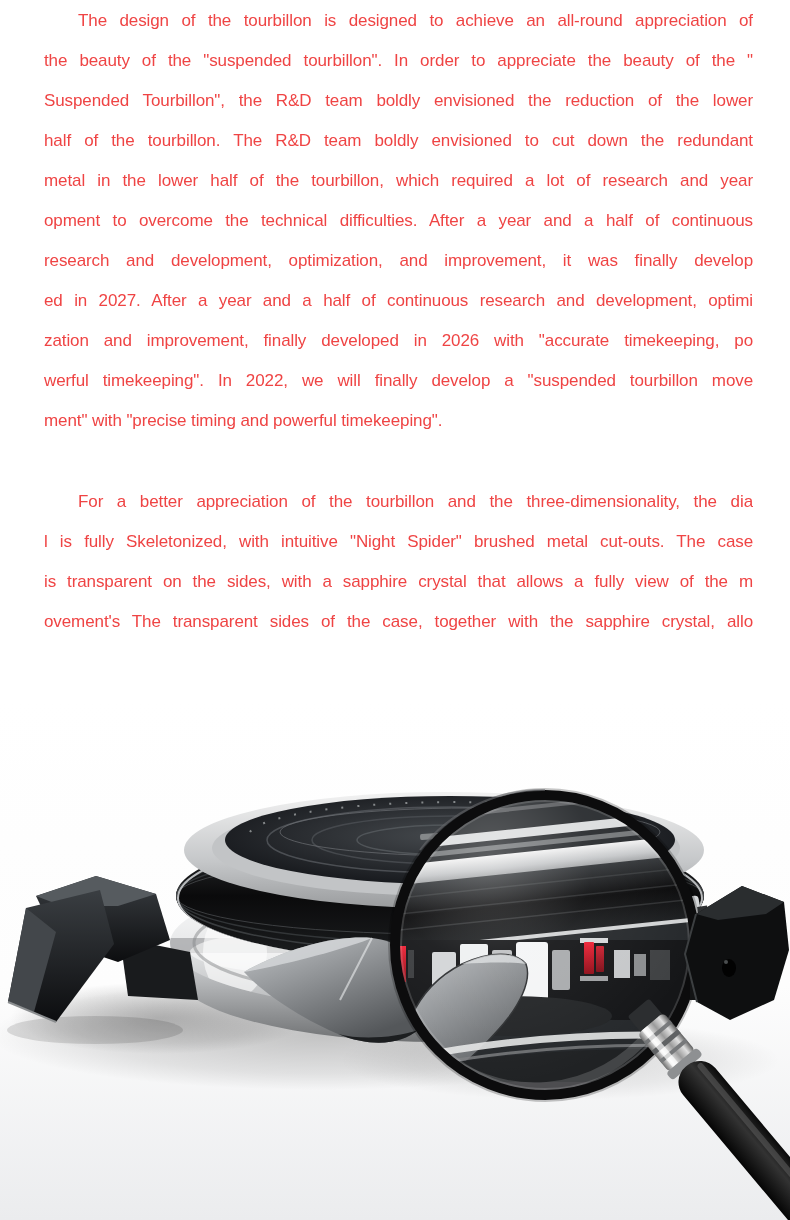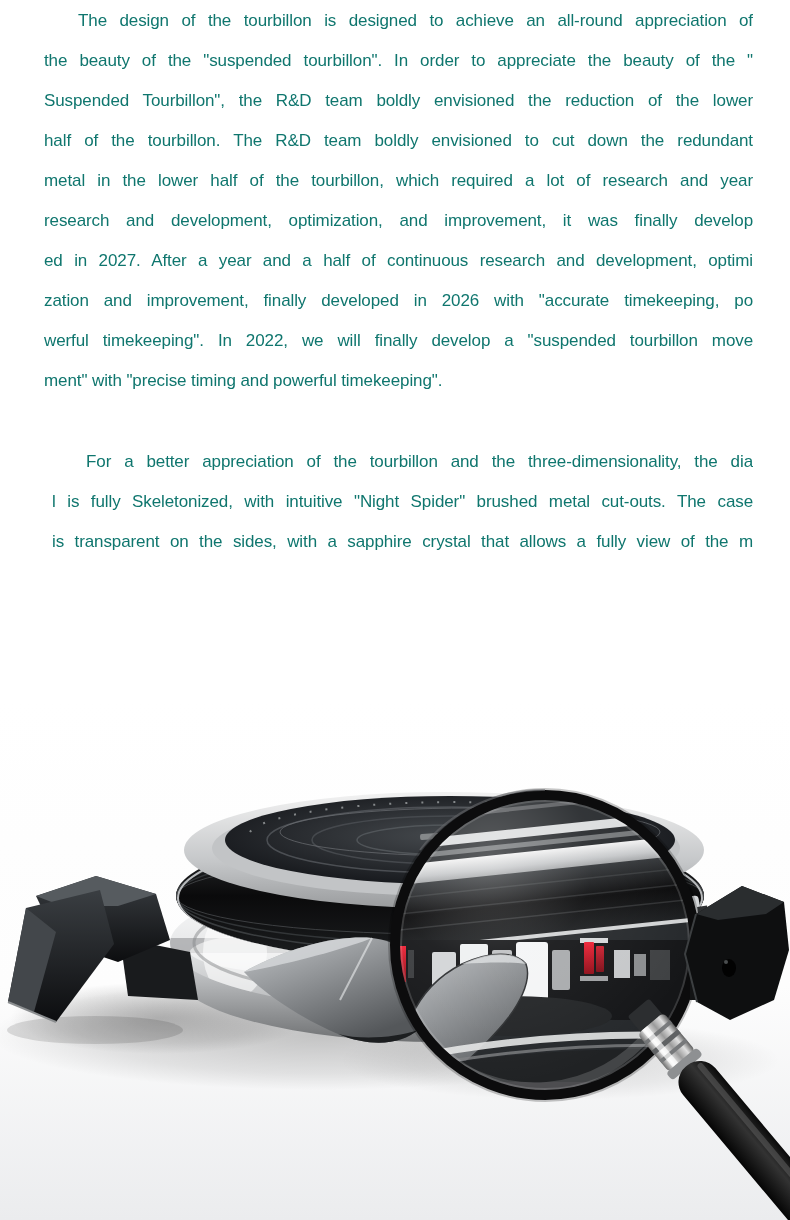--- a/index.html
+++ b/index.html
@@ -9,24 +9,24 @@
     background: #ffffff;
     font-family: "Liberation Sans", "DejaVu Sans", sans-serif;
   }
   .page { position: relative; width: 790px; height: 1220px; background: #ffffff; }
 
   
   .text-section {
     position: absolute; top: 0; left: 0;
     width: 790px; padding: 1px 37px 0 44px;
     box-sizing: border-box;
-    color: #0f766e;
+    color: #ef4444;
   }
   .para { margin: 0; }
-  .para + .para { margin-top: 41px; margin-left: 8px; }
+  .para + .para { margin-top: 41px; }
   .line {
     font-size: 17px;
     letter-spacing: -0.1px;
     height: 40px; line-height: 40px;
     overflow: hidden;
     text-align: justify;
     text-align-last: justify;
   }
   .line.last { text-align-last: left; }
   .para .line:first-child { text-indent: 2em; }
@@ -43,30 +43,32 @@
 
 <div class="page">
 
   <div class="text-section" id="text-section">
       <div class="para">
         <div class="line">The design of the tourbillon is designed to achieve an all-round appreciation of</div>
         <div class="line">the beauty of the "suspended tourbillon". In order to appreciate the beauty of the "</div>
         <div class="line">Suspended Tourbillon", the R&amp;D team boldly envisioned the reduction of the lower</div>
         <div class="line">half of the tourbillon. The R&amp;D team boldly envisioned to cut down the redundant</div>
         <div class="line">metal in the lower half of the tourbillon, which required a lot of research and year</div>
+        <div class="line">opment to overcome the technical difficulties. After a year and a half of continuous</div>
         <div class="line">research and development, optimization, and improvement, it was finally develop</div>
         <div class="line">ed in 2027. After a year and a half of continuous research and development, optimi</div>
         <div class="line">zation and improvement, finally developed in 2026 with "accurate timekeeping, po</div>
         <div class="line">werful timekeeping". In 2022, we will finally develop a "suspended tourbillon move</div>
         <div class="line last">ment" with "precise timing and powerful timekeeping".</div>
       </div>
       <div class="para">
         <div class="line">For a better appreciation of the tourbillon and the three-dimensionality, the dia</div>
         <div class="line">l is fully Skeletonized, with intuitive "Night Spider" brushed metal cut-outs. The case</div>
         <div class="line">is transparent on the sides, with a sapphire crystal that allows a fully view of the m</div>
+        <div class="line">ovement's The transparent sides of the case, together with the sapphire crystal, allo</div>
       </div>
     </div>
 
   <div class="figure-section">
     <svg width="790" height="520" viewBox="0 0 790 520" xmlns="http://www.w3.org/2000/svg">
       <defs>
         <linearGradient id="gBg" x1="0" y1="0" x2="0" y2="1">
           <stop offset="0" stop-color="#ffffff"></stop>
             <stop offset="0.55" stop-color="#fdfdfd"></stop>
             <stop offset="1" stop-color="#ebecee"></stop>

